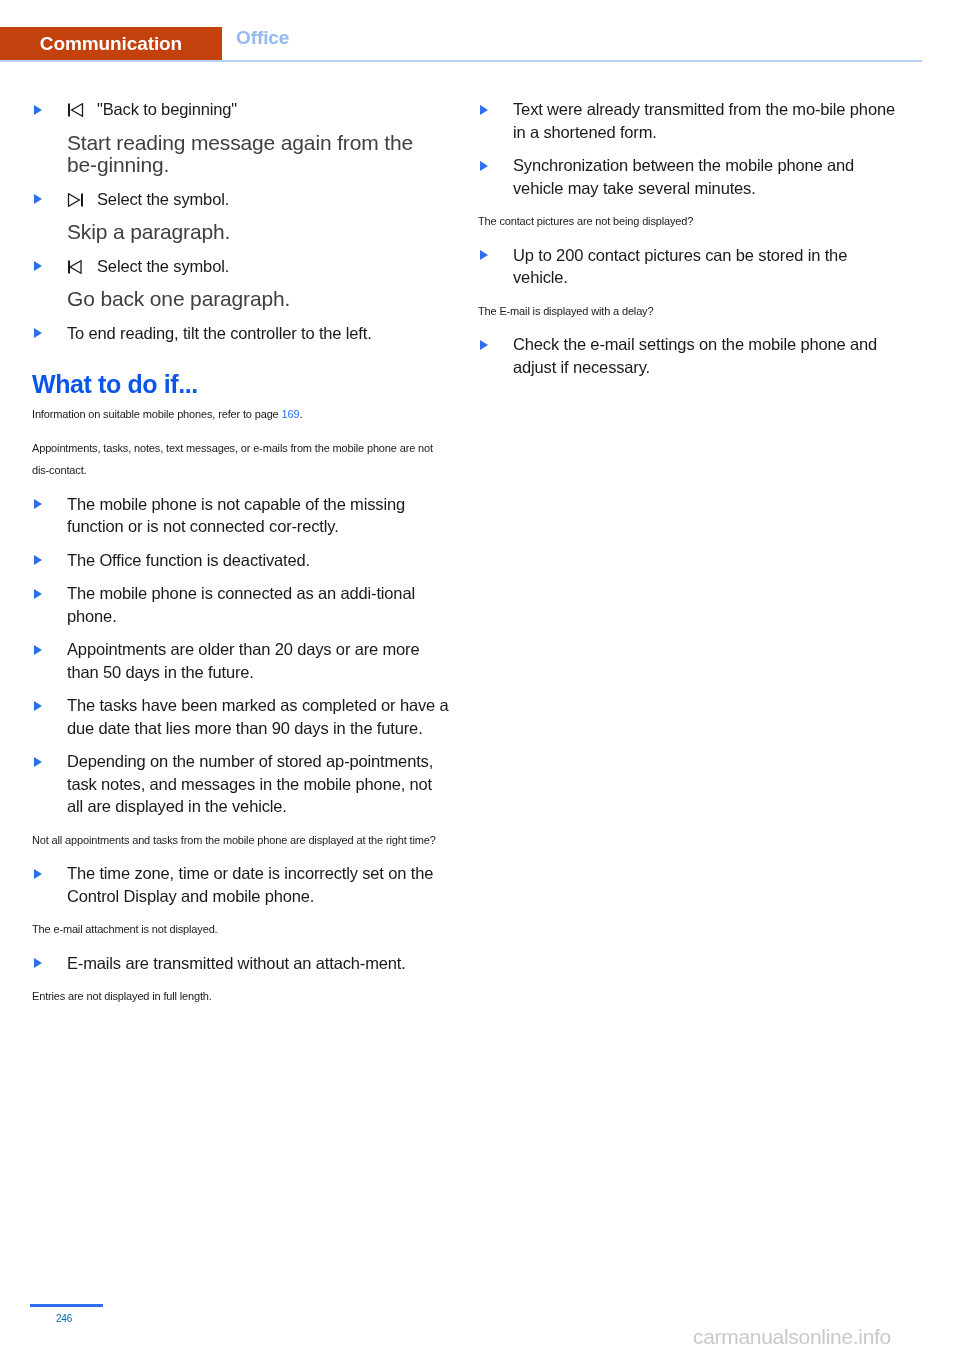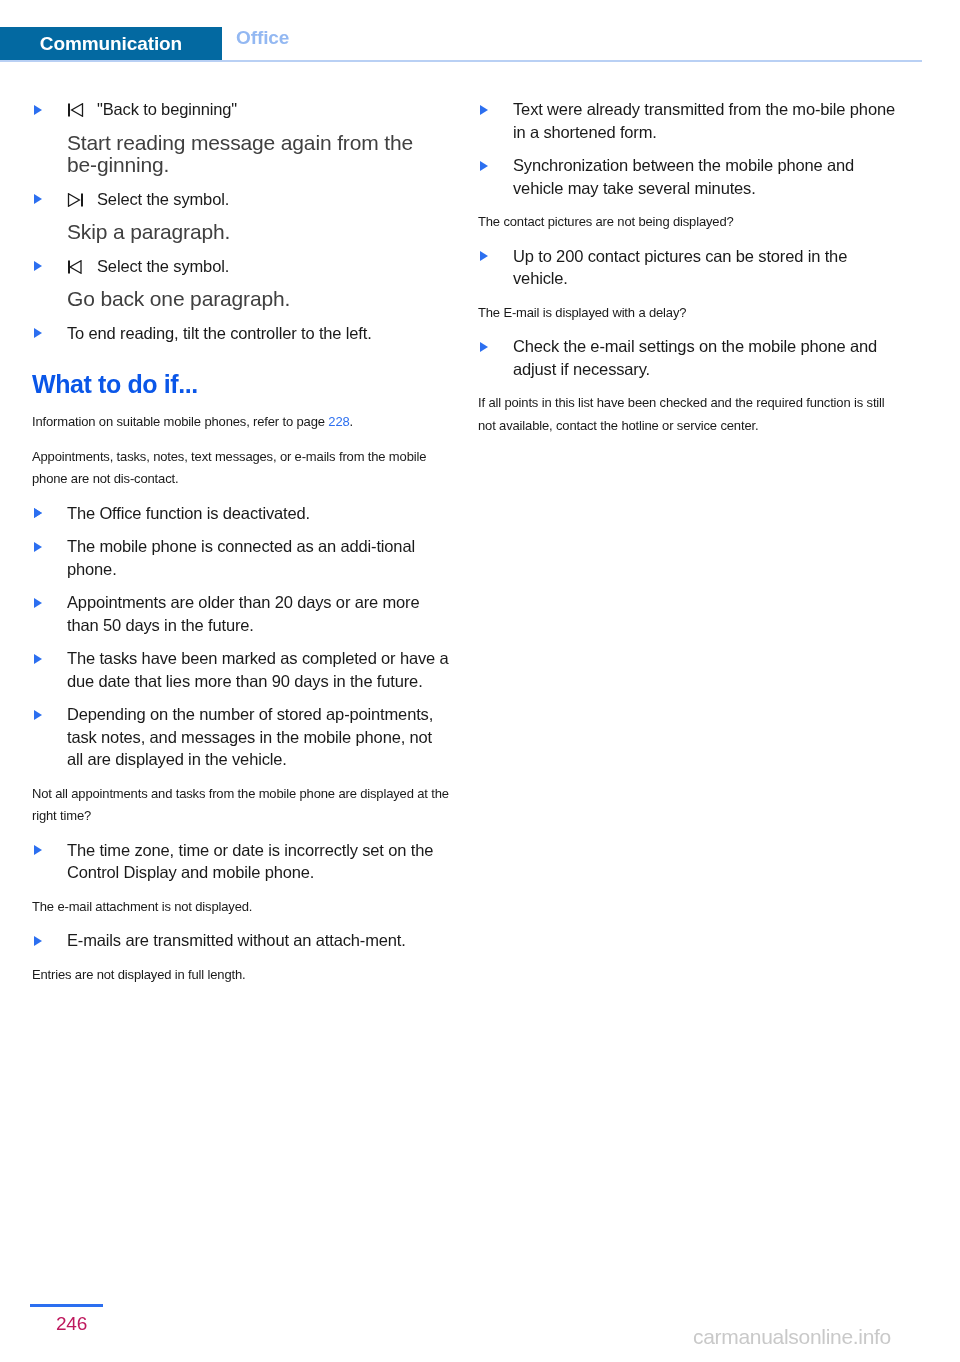--- a/index.html
+++ b/index.html
@@ -24,21 +24,21 @@
   .header-rule {
     position: absolute;
     left: 0; top: 60px;
     width: 922px; height: 2px;
     background: #b9d0f4;
   }
   .tab-active {
     position: absolute;
     left: 0; top: 0;
     width: 222px; height: 34px;
-    background: #0369a1;
+    background: #c2410c;
     display: flex;
     align-items: center;
     justify-content: center;
   }
   .tab-active span {
     color: #ffffff;
     font-size: 19px;
     font-weight: bold;
     letter-spacing: -0.1px;
   }
@@ -60,24 +60,24 @@
   .col {
     position: absolute;
     top: 98px;
     width: 420px;
   }
   .col-left  { left: 32px; }
   .col-right { left: 478px; }
 
   
   .para {
-    font-size: 13px;
+    font-size: 11px;
     line-height: 22.5px;
     color: #1a1a1a;
-    margin: 12px 0 11px 0;
+    margin: 4px 0 11px 0;
     letter-spacing: -0.15px;
   }
 
   .bullet {
     position: relative;
     padding-left: 35px;
     font-size: 16.5px;
     line-height: 22.5px;
     color: #1a1a1a;
     margin: 0 0 11px 0;
@@ -127,22 +127,22 @@
   
   .footer-rule {
     position: absolute;
     left: 30px; top: 1304px;
     width: 73px; height: 3px;
     background: #2c6ff0;
   }
   .page-number {
     position: absolute;
     left: 56px; top: 1313px;
-    font-size: 19px;
-    color: #be185d;
+    font-size: 10px;
+    color: #0369a1;
     letter-spacing: -0.2px;
   }
   .edition-line {
     position: absolute;
     left: 232px; top: 1330px;
     font-size: 14.5px;
     color: #1a1a1a;
     letter-spacing: -0.3px;
     white-space: nowrap;
     margin-top: 40px;
@@ -204,26 +204,27 @@
   </div>
   <div class="subpara">Go back one paragraph.</div>
 
   <div class="bullet">
     <span class="marker"></span>
     <span>To end reading, tilt the controller to the left.</span>
   </div>
 
   <div class="section-heading">What to do if...</div>
 
-  <p class="para"><span>Information on suitable mobile phones, refer to page&nbsp;</span><span class="xref">228</span><span>.</span></p>
+  <p class="para"><span>Information on suitable mobile phones, refer to page&nbsp;</span><span class="xref">169</span><span>.</span></p>
 
   <p class="para">Appointments, tasks, notes, text messages, or e-mails from the mobile phone are not dis‑contact.</p>
 
   <div class="bullet">
     <span class="marker"></span>
+    <span>The mobile phone is not capable of the missing function or is not connected cor‑rectly.</span>
   </div>
   <div class="bullet">
     <span class="marker"></span>
     <span>The Office function is deactivated.</span>
   </div>
   <div class="bullet">
     <span class="marker"></span>
     <span>The mobile phone is connected as an addi‑tional phone.</span>
   </div>
   <div class="bullet">
@@ -270,19 +271,18 @@
     <span class="marker"></span>
     <span>Up to 200 contact pictures can be stored in the vehicle.</span>
   </div>
 
   <p class="para">The E-mail is displayed with a delay?</p>
   <div class="bullet">
     <span class="marker"></span>
     <span>Check the e-mail settings on the mobile phone and adjust if necessary.</span>
   </div>
 
-  <p class="para">If all points in this list have been checked and the required function is still not available, contact the hotline or service center.</p>
 </div>
 
 <div class="footer-rule"></div>
 <div class="page-number">246</div>
 <div class="edition-line">Online Edition for Part no. 01 40 2 608 633 - 11 09 490</div>
 <div class="watermark">carmanualsonline.info</div>
 
 </body></html>

